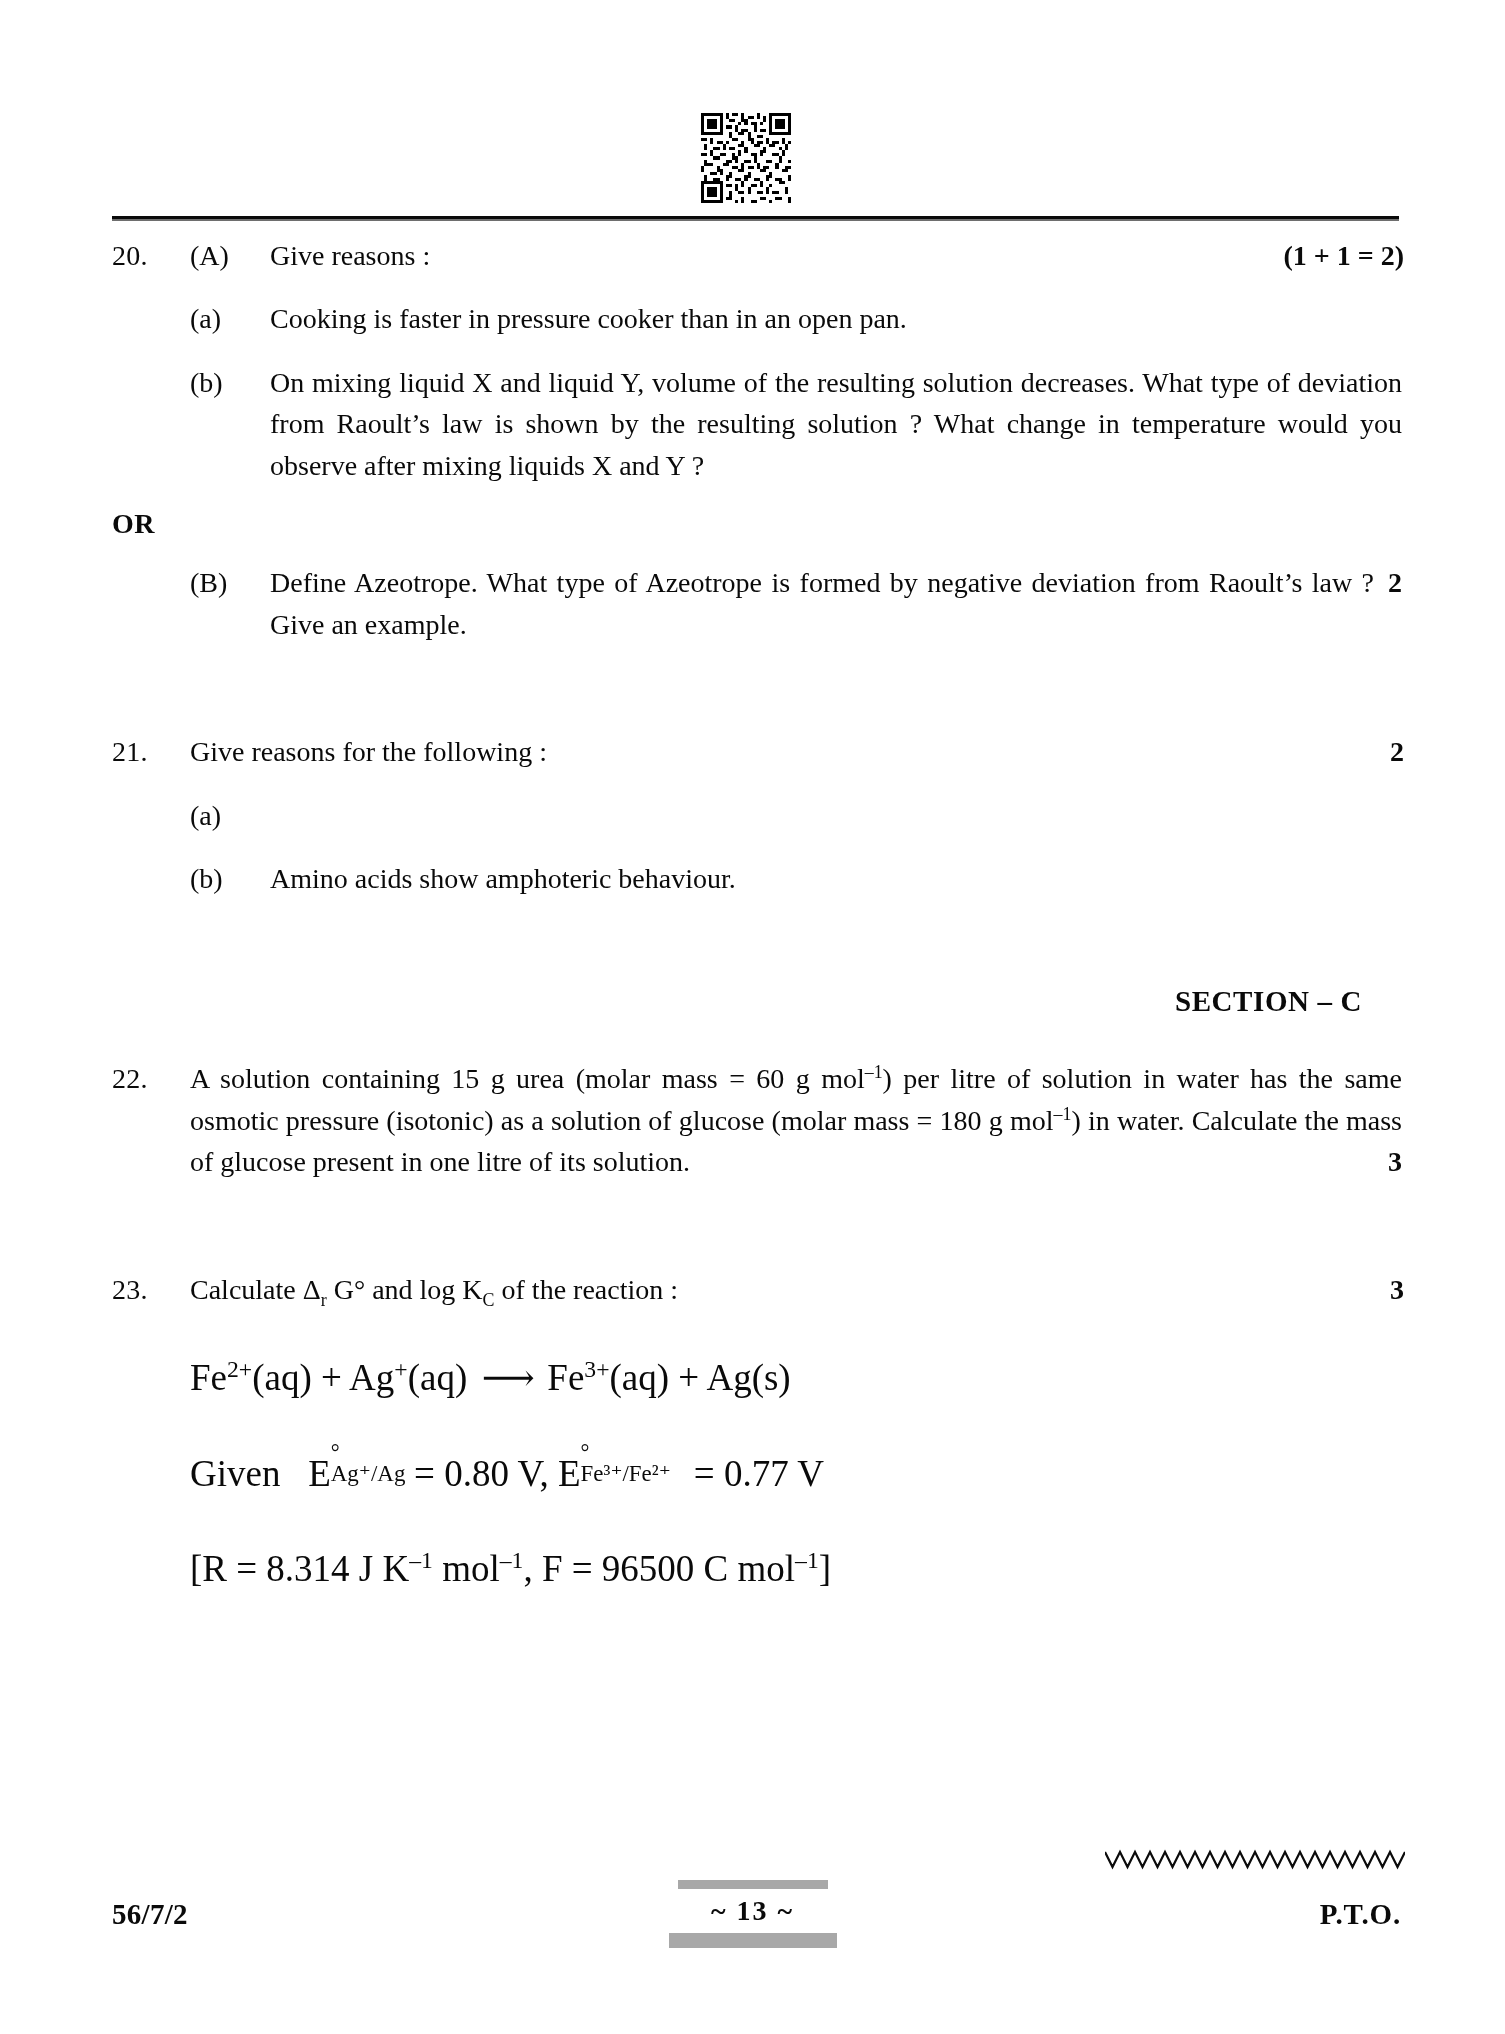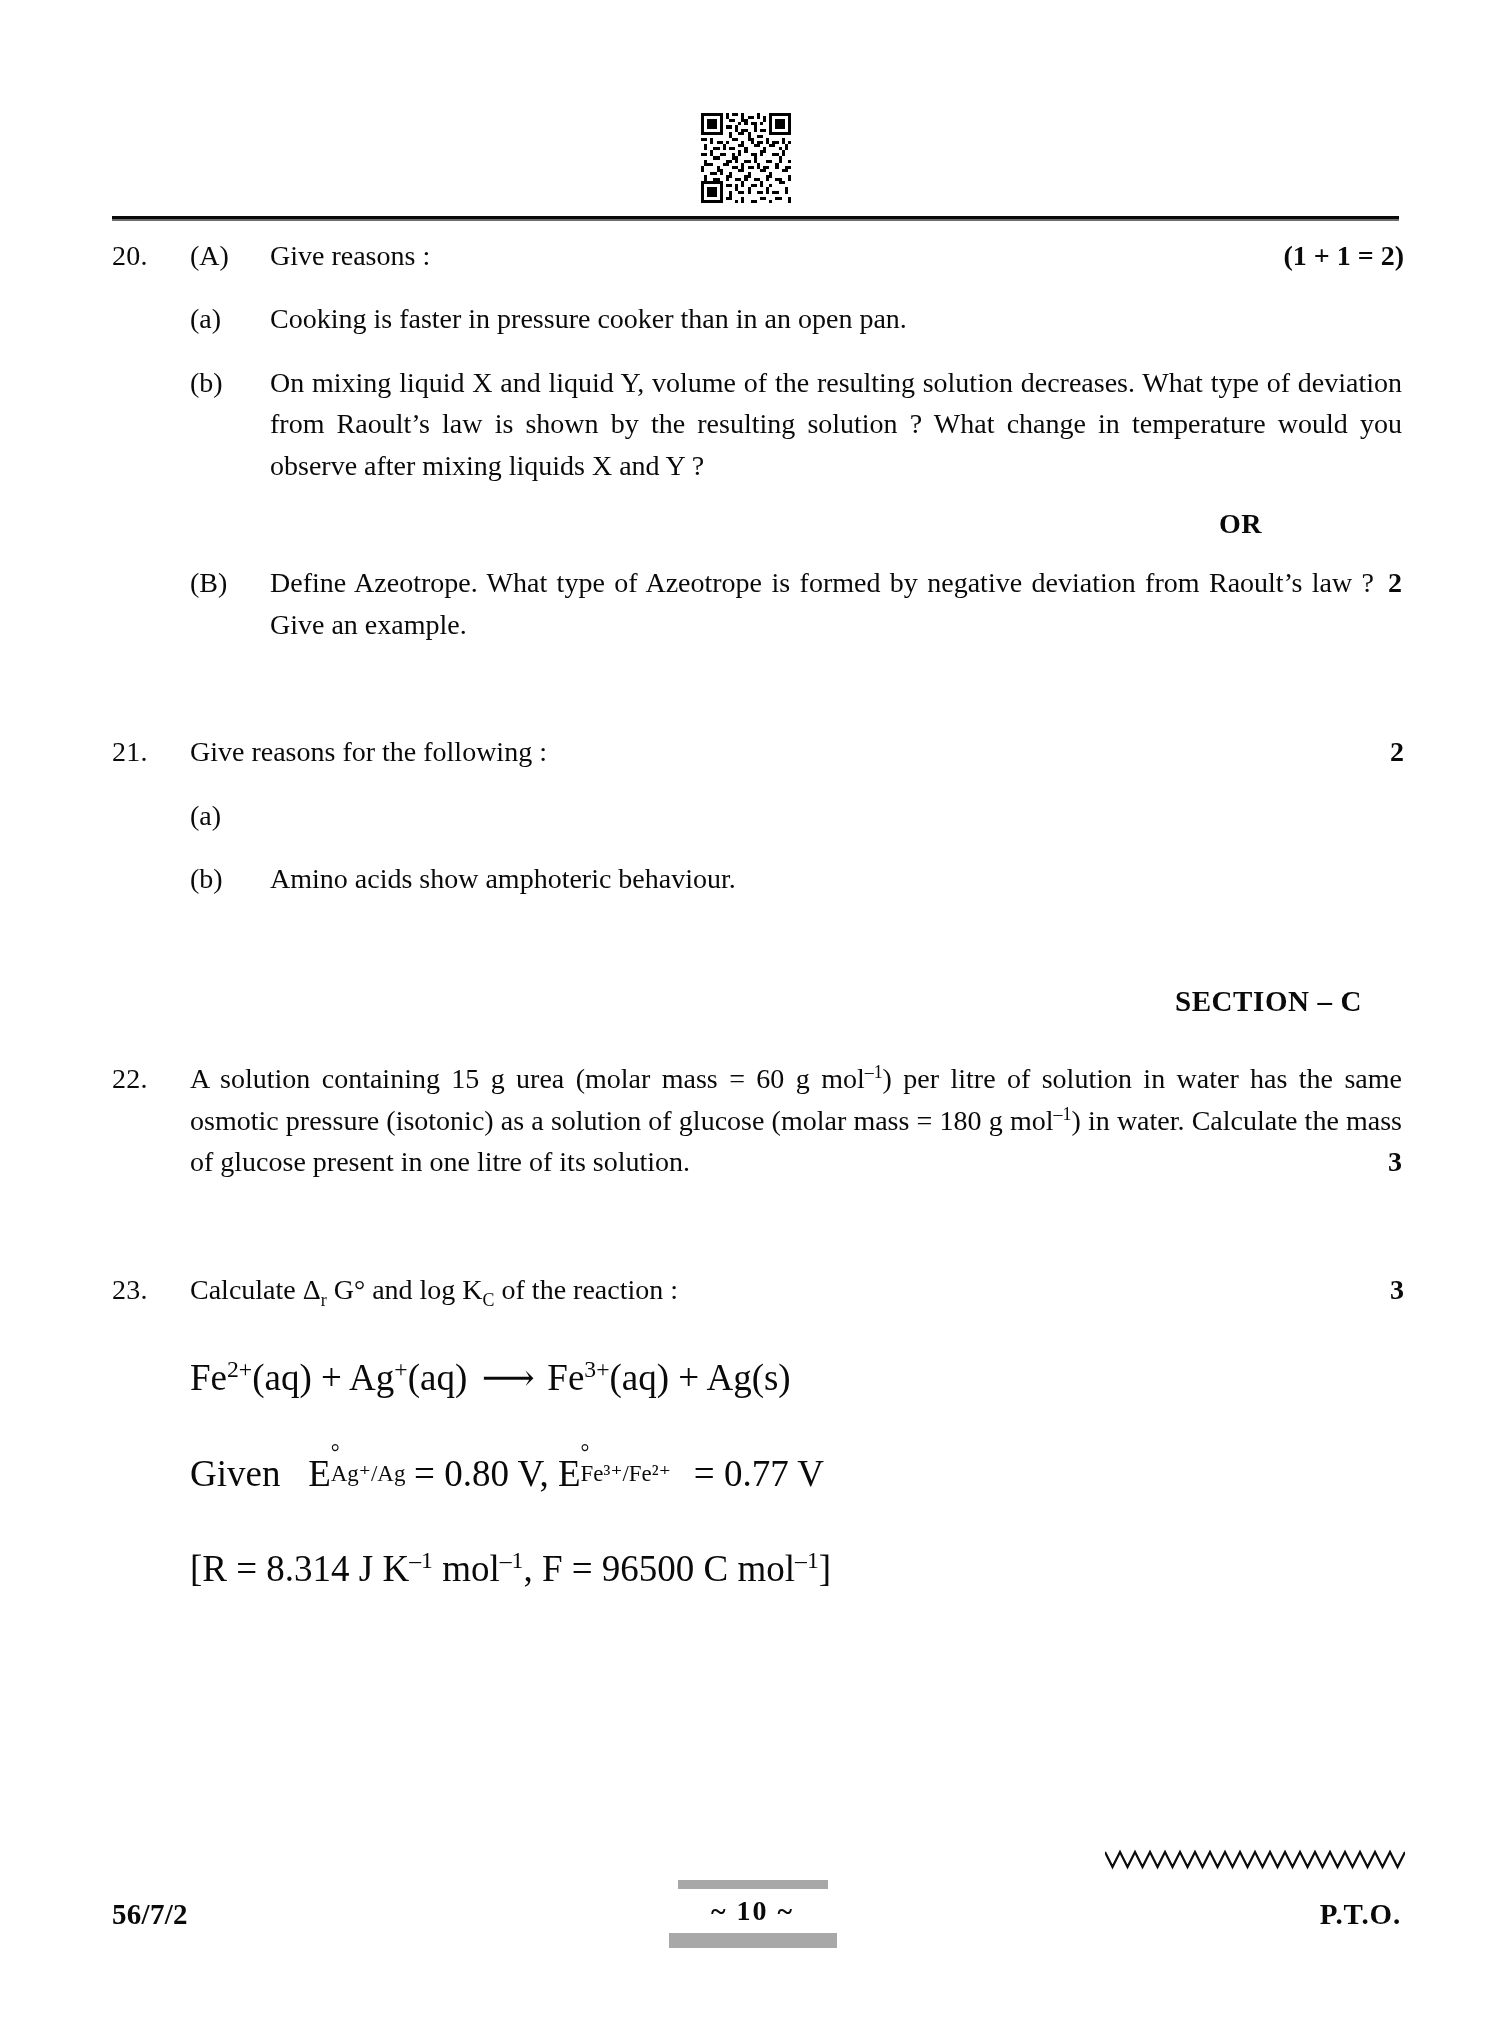--- a/index.html
+++ b/index.html
@@ -110,21 +110,21 @@
     flex: 1 1 auto;
     font-size: 28px;
     line-height: 1.48;
   }
   .sub-text.justify { text-align: justify; text-align-last: left; }
   .gap-s  { height: 22px; }
   .gap-m  { height: 40px; }
   .gap-xl { height: 86px; }
 
   .or-line {
-    text-align: right;
+    text-align: left;
     font-weight: bold;
     font-size: 28px;
     letter-spacing: .5px;
     padding-right: 140px;
   }
 
   .section-heading {
     text-align: right;
     font-weight: bold;
     font-size: 29px;
@@ -451,21 +451,21 @@
 
     <div class="eq-row"><span>[R = 8.314 J K</span><sup>–1</sup><span> mol</span><sup>–1</sup><span>, F = 96500 C mol</span><sup>–1</sup><span>]</span></div>
 
   </div>
 
   <div class="footer">
     <div class="foot-code">56/7/2</div>
 
     <div class="foot-page">
       <div class="foot-bar-top"></div>
-      <div class="foot-page-num">~  10  ~</div>
+      <div class="foot-page-num">~  13  ~</div>
       <div class="foot-bar-bottom"></div>
     </div>
 
     <div class="squiggle">
       <svg viewBox="0 0 300 24" preserveAspectRatio="none" aria-hidden="true">
         <path d="M0 4 L7.5 19 L15 4 L22.5 19 L30 4 L37.5 19 L45 4 L52.5 19 L60 4 L67.5 19 L75 4 L82.5 19 L90 4 L97.5 19 L105 4 L112.5 19 L120 4 L127.5 19 L135 4 L142.5 19 L150 4 L157.5 19 L165 4 L172.5 19 L180 4 L187.5 19 L195 4 L202.5 19 L210 4 L217.5 19 L225 4 L232.5 19 L240 4 L247.5 19 L255 4 L262.5 19 L270 4 L277.5 19 L285 4 L292.5 19 L300 4" fill="none" stroke="#0a0a0a" stroke-width="2.2" stroke-linejoin="miter"></path>
       </svg>
     </div>
 
     <div class="foot-pto">P.T.O.</div>

